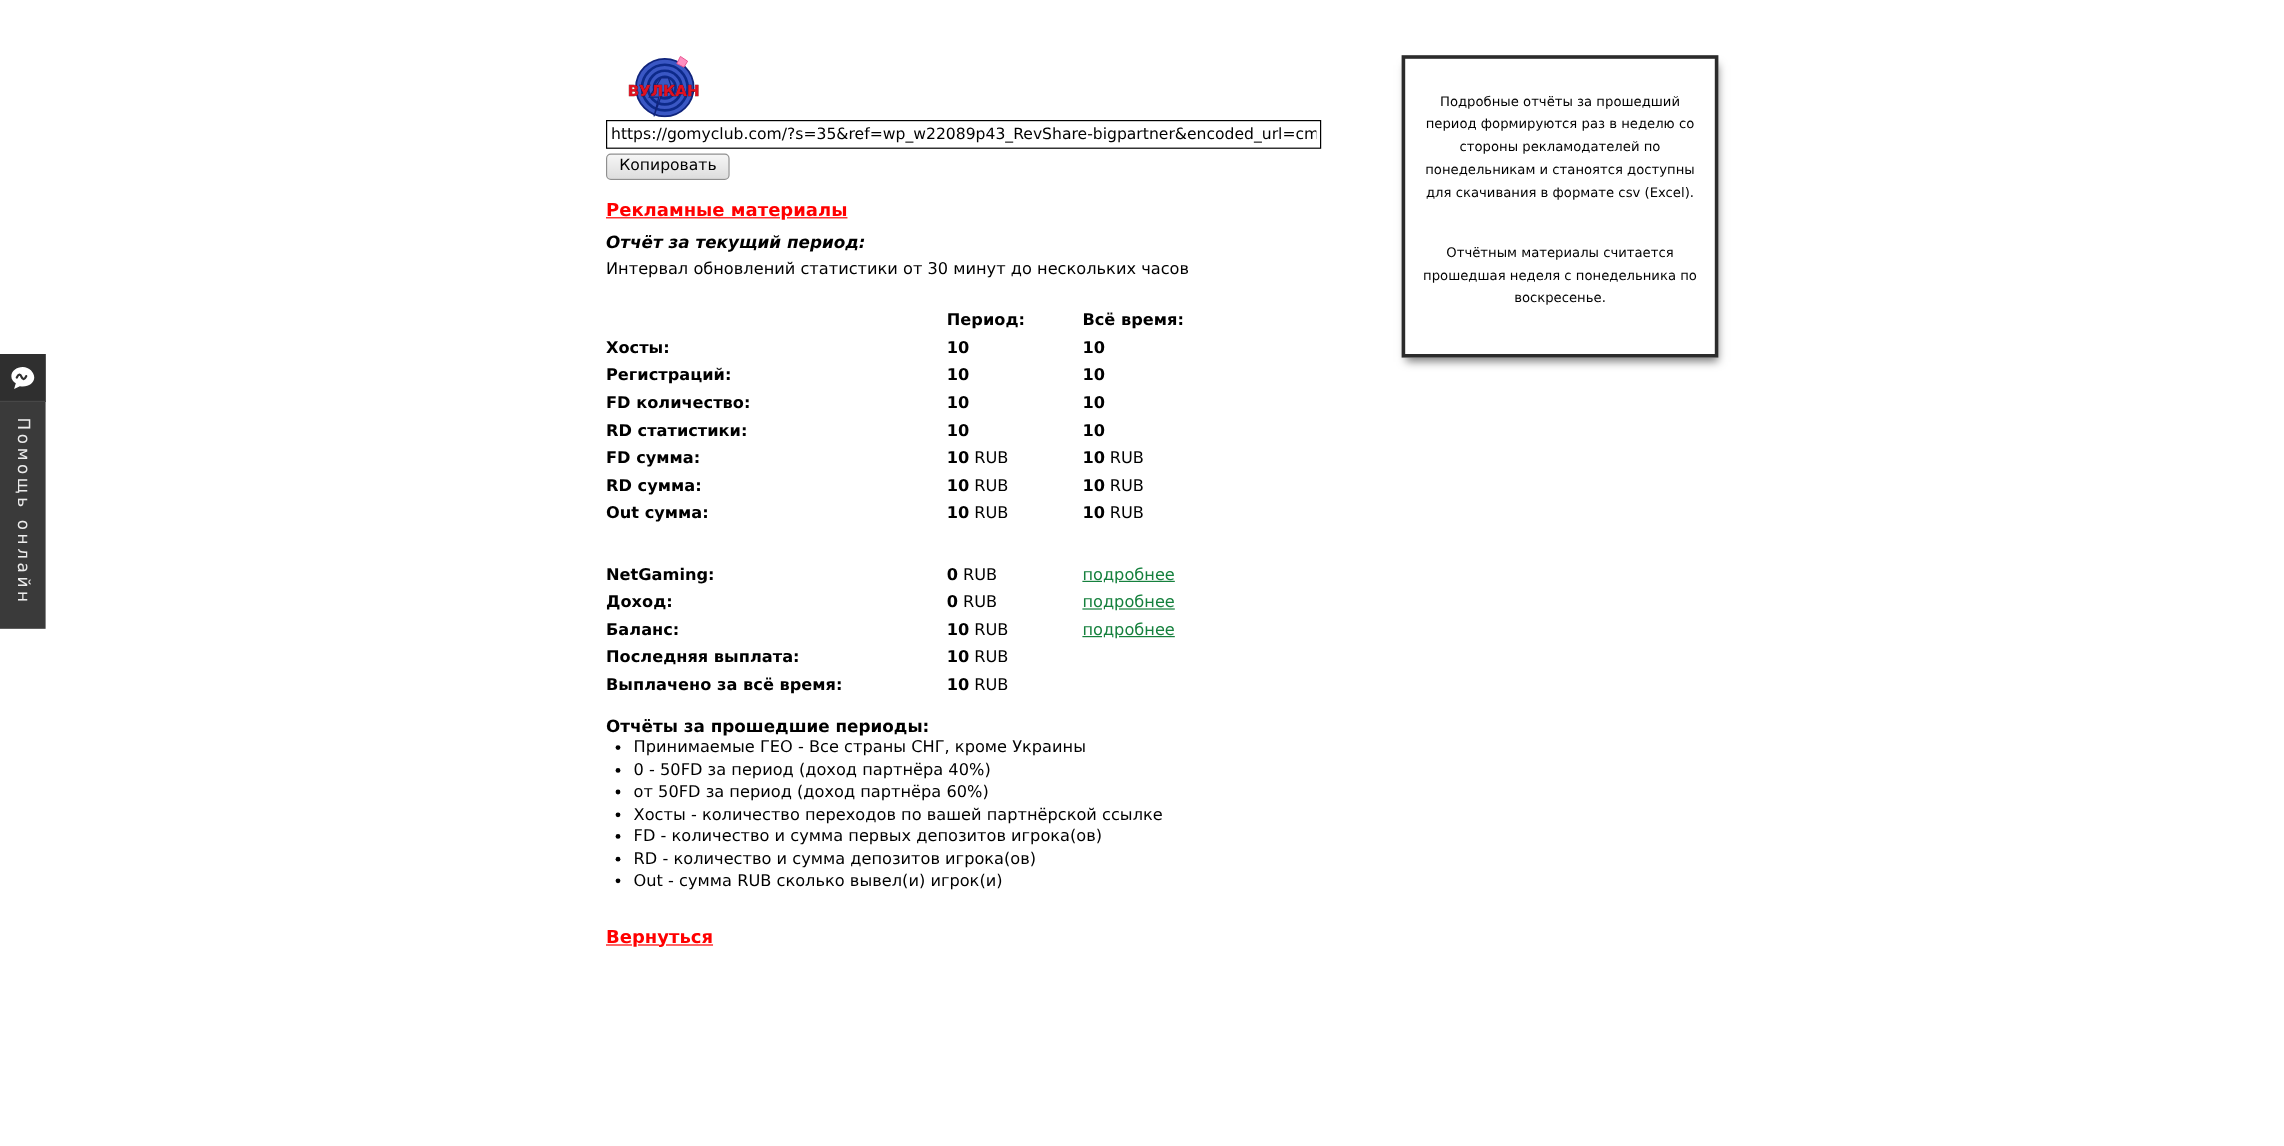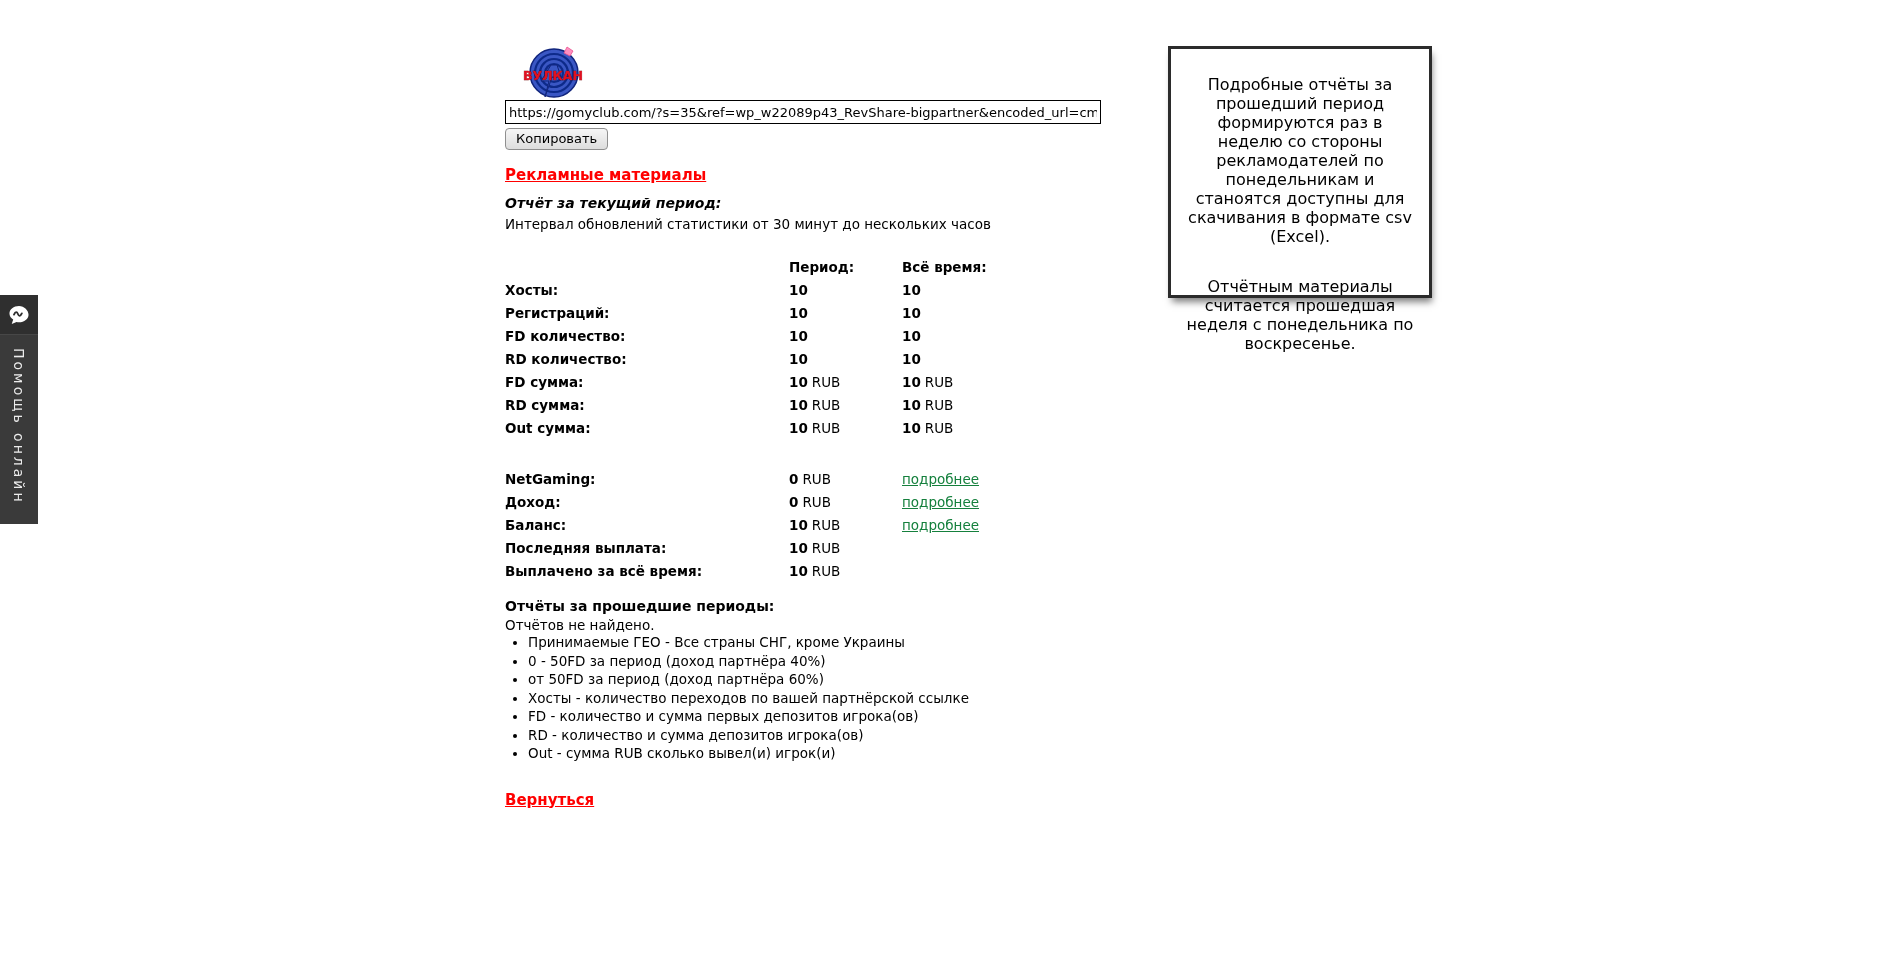--- a/index.html
+++ b/index.html
@@ -47,21 +47,21 @@
   ul.blist { margin:0; padding-left:23px; list-style:disc; }
   ul.blist li { line-height:18.5px; }
   .list1 { margin-top:36px; }
   .list2 { margin-top:40px; }
 
   
   .info-box {
     position:absolute; left:1168px; top:46px; width:264px; height:252px;
     border:3px solid #2b2b2b; background:#fff;
     box-shadow:2px 6px 7px -2px rgba(0,0,0,0.5);
-    padding:26px 13px 0; text-align:center; line-height:19px; font-size:16px;
+    padding:26px 13px 0; text-align:center; line-height:19px; font-size:11px;
   }
   .info-box p { margin:0; }
   .info-box p + p { margin-top:31px; }
 
   
   .chat-widget {
     position:absolute; left:0; top:295px; width:38px; height:229px;
     background:#3a3a3a; cursor:pointer;
   }
   .chat-icon {
@@ -120,21 +120,21 @@
       <span class="b">Регистраций:</span>
       <span><span class="b">10</span><span class="unit"></span></span>
       <span><span class="b">10</span><span class="unit"></span></span>
     </div>
     <div class="trow">
       <span class="b">FD количество:</span>
       <span><span class="b">10</span><span class="unit"></span></span>
       <span><span class="b">10</span><span class="unit"></span></span>
     </div>
     <div class="trow">
-      <span class="b">RD количество:</span>
+      <span class="b">RD статистики:</span>
       <span><span class="b">10</span><span class="unit"></span></span>
       <span><span class="b">10</span><span class="unit"></span></span>
     </div>
     <div class="trow">
       <span class="b">FD сумма:</span>
       <span><span class="b">10</span><span class="unit">RUB</span></span>
       <span><span class="b">10</span><span class="unit">RUB</span></span>
     </div>
     <div class="trow">
       <span class="b">RD сумма:</span>
@@ -170,21 +170,20 @@
       <span></span>
     </div>
     <div class="trow">
       <span class="b">Выплачено за всё время:</span>
       <span><span class="b">10</span><span class="unit">RUB</span></span>
       <span></span>
     </div>
   </div>
 
   <div class="past-title">Отчёты за прошедшие периоды:</div>
-  <div class="past-empty">Отчётов не найдено.</div>
 
   <ul class="blist list1">
     <li>Принимаемые ГЕО - Все страны СНГ, кроме Украины</li>
     <li>0 - 50FD за период (доход партнёра 40%)</li>
     <li>от 50FD за период (доход партнёра 60%)</li>
   </ul>
 
   <ul class="blist list2">
     <li>Хосты - количество переходов по вашей партнёрской ссылке</li>
     <li>FD - количество и сумма первых депозитов игрока(ов)</li>

